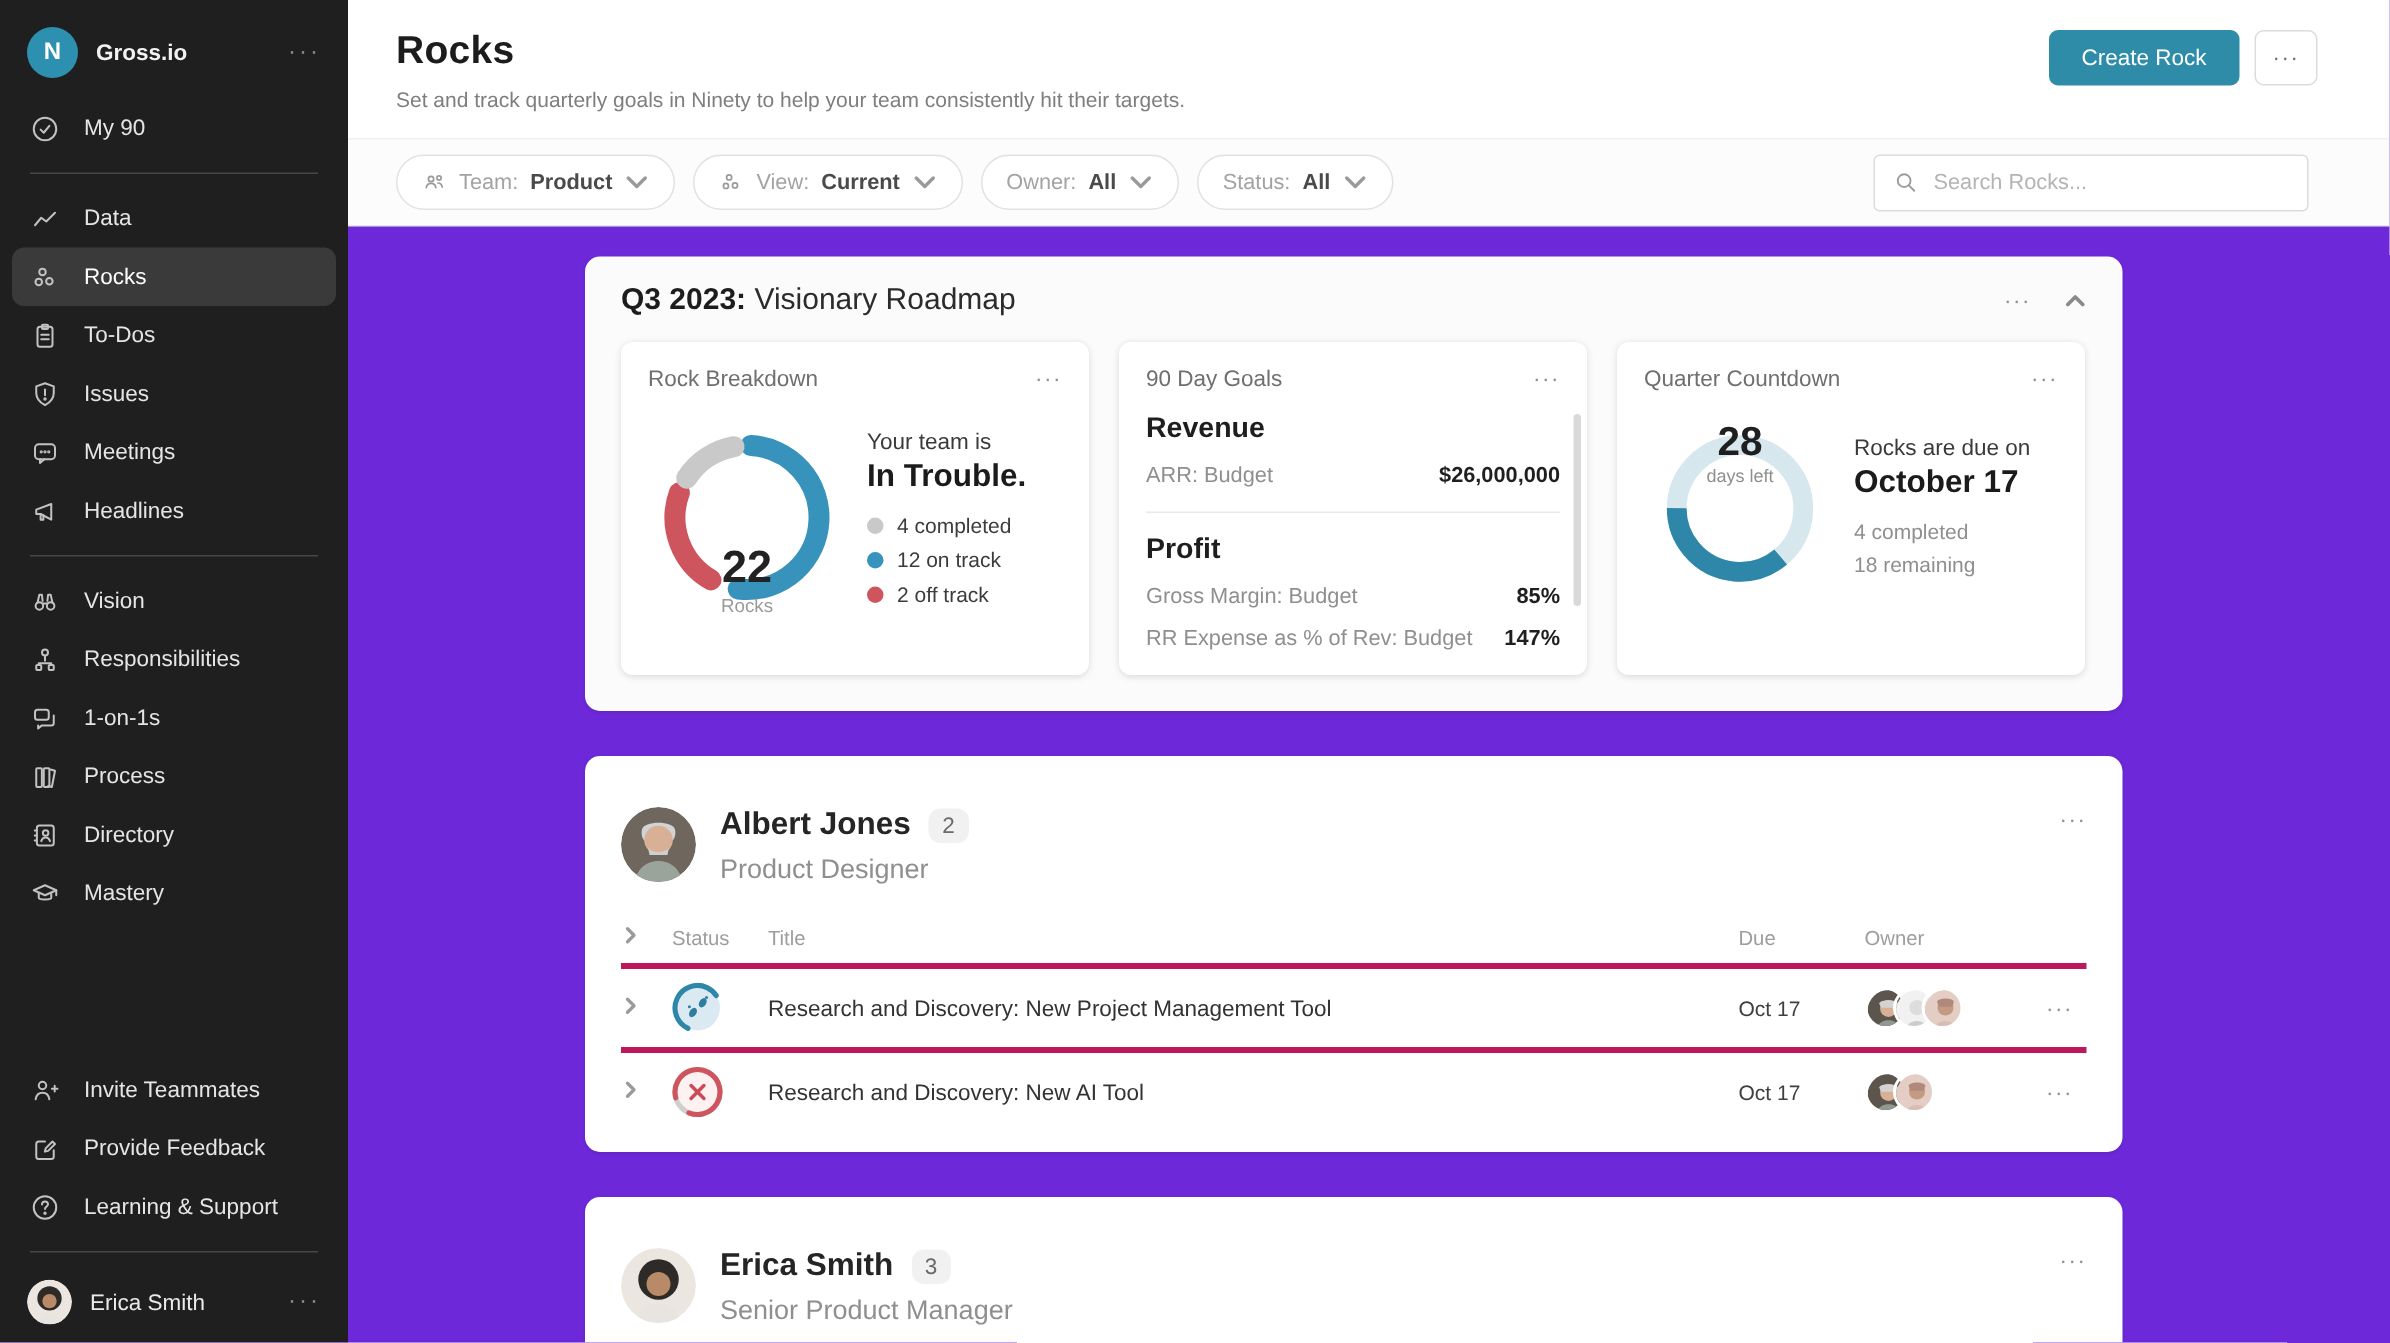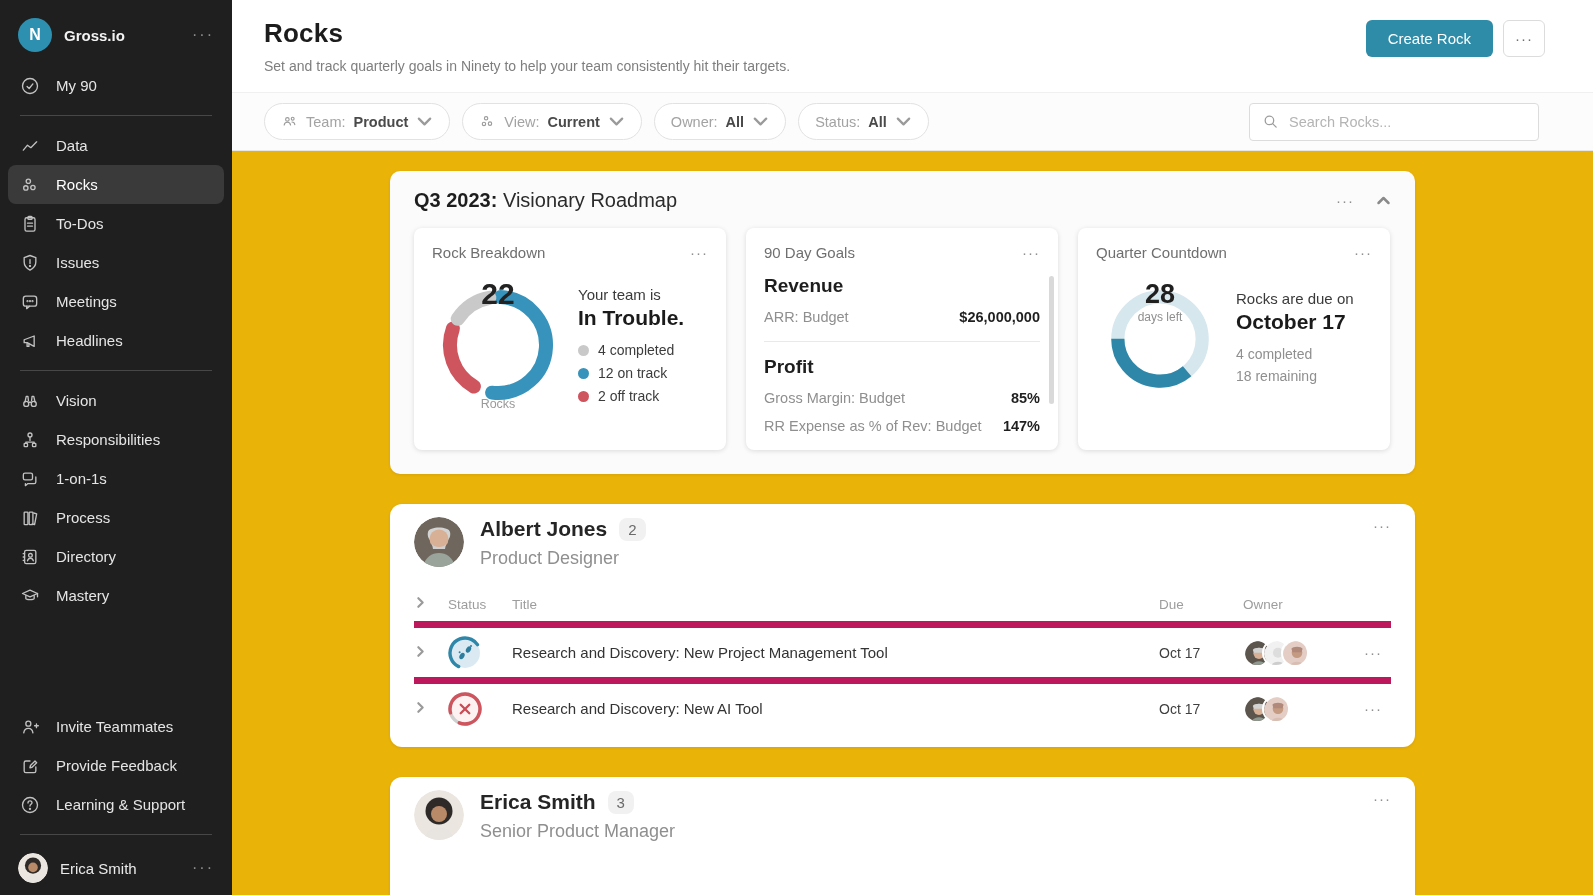--- a/index.html
+++ b/index.html
@@ -36,38 +36,38 @@
   .pill { display:flex; align-items:center; gap:8px; height:37px; padding:0 16px; border:1px solid #e2e2e2; border-radius:19px; background:#fff; font-size:14.5px; cursor:pointer; }
   .pill .p-label { color:#a3a3a3; }
   .pill .p-value { color:#4a4a4a; font-weight:bold; }
   .pill svg { width:17px; height:17px; stroke:#9a9a9a; fill:none; stroke-width:1.6; stroke-linecap:round; stroke-linejoin:round; }
   .chev { width:12px; height:12px; stroke:#8a8a8a; fill:none; stroke-width:2; stroke-linecap:round; stroke-linejoin:round; }
   .search-box { display:flex; align-items:center; gap:10px; width:290px; height:38px; border:1px solid #dcdcdc; border-radius:4px; background:#fff; padding:0 12px; }
   .search-box svg { width:17px; height:17px; stroke:#9d9d9d; fill:none; stroke-width:1.8; stroke-linecap:round; }
   .search-box input { border:none; outline:none; flex:1; font-size:14.5px; font-family:inherit; color:#444; background:transparent; }
   .search-box input::placeholder { color:#b4b4b4; }
 
-  .main { flex:1; background:#eab308; overflow:hidden; padding-top:20px; }
+  .main { flex:1; background:#6d28d9; overflow:hidden; padding-top:20px; }
   .content { width:1025px; margin-left:158px; }
 
   
   .card { background:#fff; border-radius:10px; box-shadow:0 1px 3px rgba(0,0,0,.09); }
   .q-section { background:#fbfbfb; border-radius:10px; box-shadow:0 1px 3px rgba(0,0,0,.09); padding:18px 24px 24px; }
   .q-head { display:flex; align-items:center; justify-content:space-between; margin-bottom:16px; }
   .q-title { font-size:20px; color:#2b2b2b; }
   .q-title b { font-weight:800; color:#1d1d1d; }
   .q-head-actions { display:flex; align-items:center; gap:22px; color:#8f8f8f; }
   .dots-btn { color:#8f8f8f; font-size:15px; letter-spacing:1px; cursor:pointer; background:none; border:none; font-family:inherit; }
   .mini-cards { display:flex; gap:20px; }
   .mini-card { width:312px; height:222px; background:#fff; border-radius:8px; box-shadow:0 1px 5px rgba(0,0,0,.13); padding:16px 18px; position:relative; }
   .mini-card-head { display:flex; justify-content:space-between; align-items:center; color:#6f6f6f; font-size:15px; }
 
   .bd-body { display:flex; align-items:center; margin-top:18px; gap:14px; }
   .donut-wrap { position:relative; width:132px; height:132px; flex:none; }
-  .donut-center { position:absolute; inset:0; display:flex; flex-direction:column; align-items:center; justify-content:space-between; }
+  .donut-center { position:absolute; inset:0; display:flex; flex-direction:column; align-items:center; justify-content:flex-end; }
   .donut-center .big { font-size:30px; font-weight:800; color:#222; line-height:1; }
   .donut-center .small { font-size:12.5px; color:#9a9a9a; margin-top:3px; }
   .bd-right .line1 { font-size:15px; color:#3a3a3a; }
   .bd-right .line2 { font-size:21px; font-weight:800; color:#1b1b1b; margin:3px 0 12px; }
   .legend-row { display:flex; align-items:center; gap:9px; font-size:14px; color:#3c3c3c; margin-top:7px; }
   .legend-dot { width:11px; height:11px; border-radius:50%; flex:none; }
 
   .goal-heading { font-size:19px; font-weight:800; color:#1e1e1e; margin-top:14px; }
   .goal-row { display:flex; justify-content:space-between; align-items:center; margin-top:12px; font-size:14.5px; }
   .goal-row .g-label { color:#8f8f8f; }
@@ -78,32 +78,32 @@
   .cd-body { display:flex; align-items:center; margin-top:20px; gap:18px; }
   .cd-wrap { position:relative; width:116px; height:116px; flex:none; margin-left:6px; }
   .cd-center { position:absolute; inset:0; display:flex; flex-direction:column; align-items:center; }
   .cd-center .big { font-size:27px; font-weight:800; color:#1f1f1f; line-height:1; }
   .cd-center .small { font-size:12px; color:#8f8f8f; margin-top:2px; }
   .cd-right .line1 { font-size:15px; color:#3a3a3a; }
   .cd-right .line2 { font-size:21px; font-weight:800; color:#1b1b1b; margin:3px 0 10px; }
   .cd-right .meta { font-size:14px; color:#8f8f8f; line-height:1.55; }
 
   
-  .member-card { margin-top:30px; padding:13px 24px 14px;border-radius:12px; }
+  .member-card { margin-top:30px; padding:34px 24px 14px; }
   .member-head { display:flex; align-items:flex-start; justify-content:space-between; }
   .member-id { display:flex; gap:16px; }
   .member-name-row { display:flex; align-items:center; gap:12px; }
   .member-name { font-size:21px; font-weight:800; color:#252525; }
   .count-badge { background:#f1f1f1; color:#6a6a6a; font-size:15px; border-radius:8px; padding:3px 9px; }
   .member-role { font-size:18px; color:#8f8f8f; margin-top:7px; }
 
   .rock-table { margin-top:18px; }
   .t-row { display:grid; grid-template-columns:34px 64px 1fr 84px 112px 36px; align-items:center; }
   .t-head { height:34px; color:#9d9d9d; font-size:13.5px; }
-  .t-body-row { height:56px; border-top:7px solid #be185d; font-size:15px; color:#333; }
+  .t-body-row { height:56px; border-top:4px solid #be185d; font-size:15px; color:#333; }
   .row-chev svg { width:13px; height:13px; stroke:#9a9a9a; fill:none; stroke-width:2; stroke-linecap:round; stroke-linejoin:round; cursor:pointer; }
   .due-cell { font-size:14px; color:#3f3f3f; }
   .owner-stack { display:flex; }
   .owner-stack .avatar { width:28px; height:28px; border:2px solid #fff; margin-left:-9px; }
   .owner-stack .avatar:first-child { margin-left:0; }
   .status-icon { width:34px; height:34px; display:block; }
   .erica-card { height:130px; }
 </style>
 </head>
 <body>

